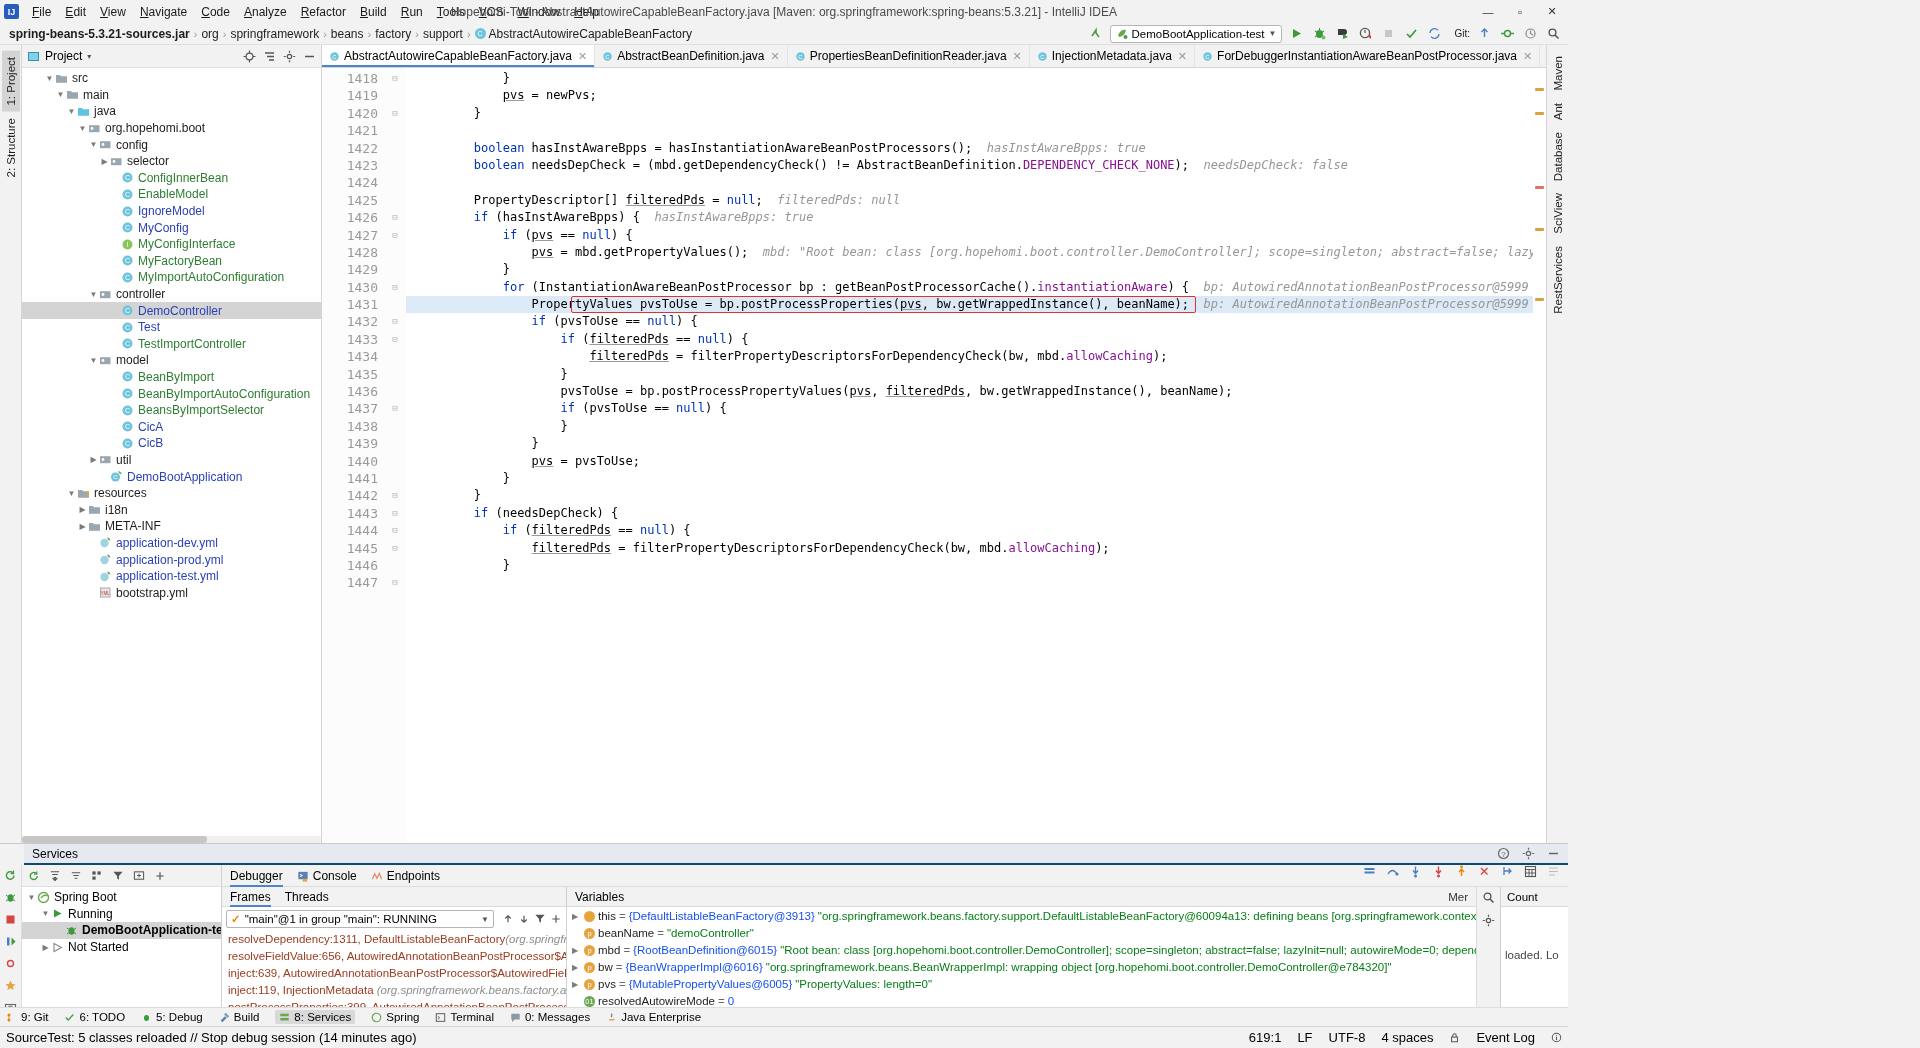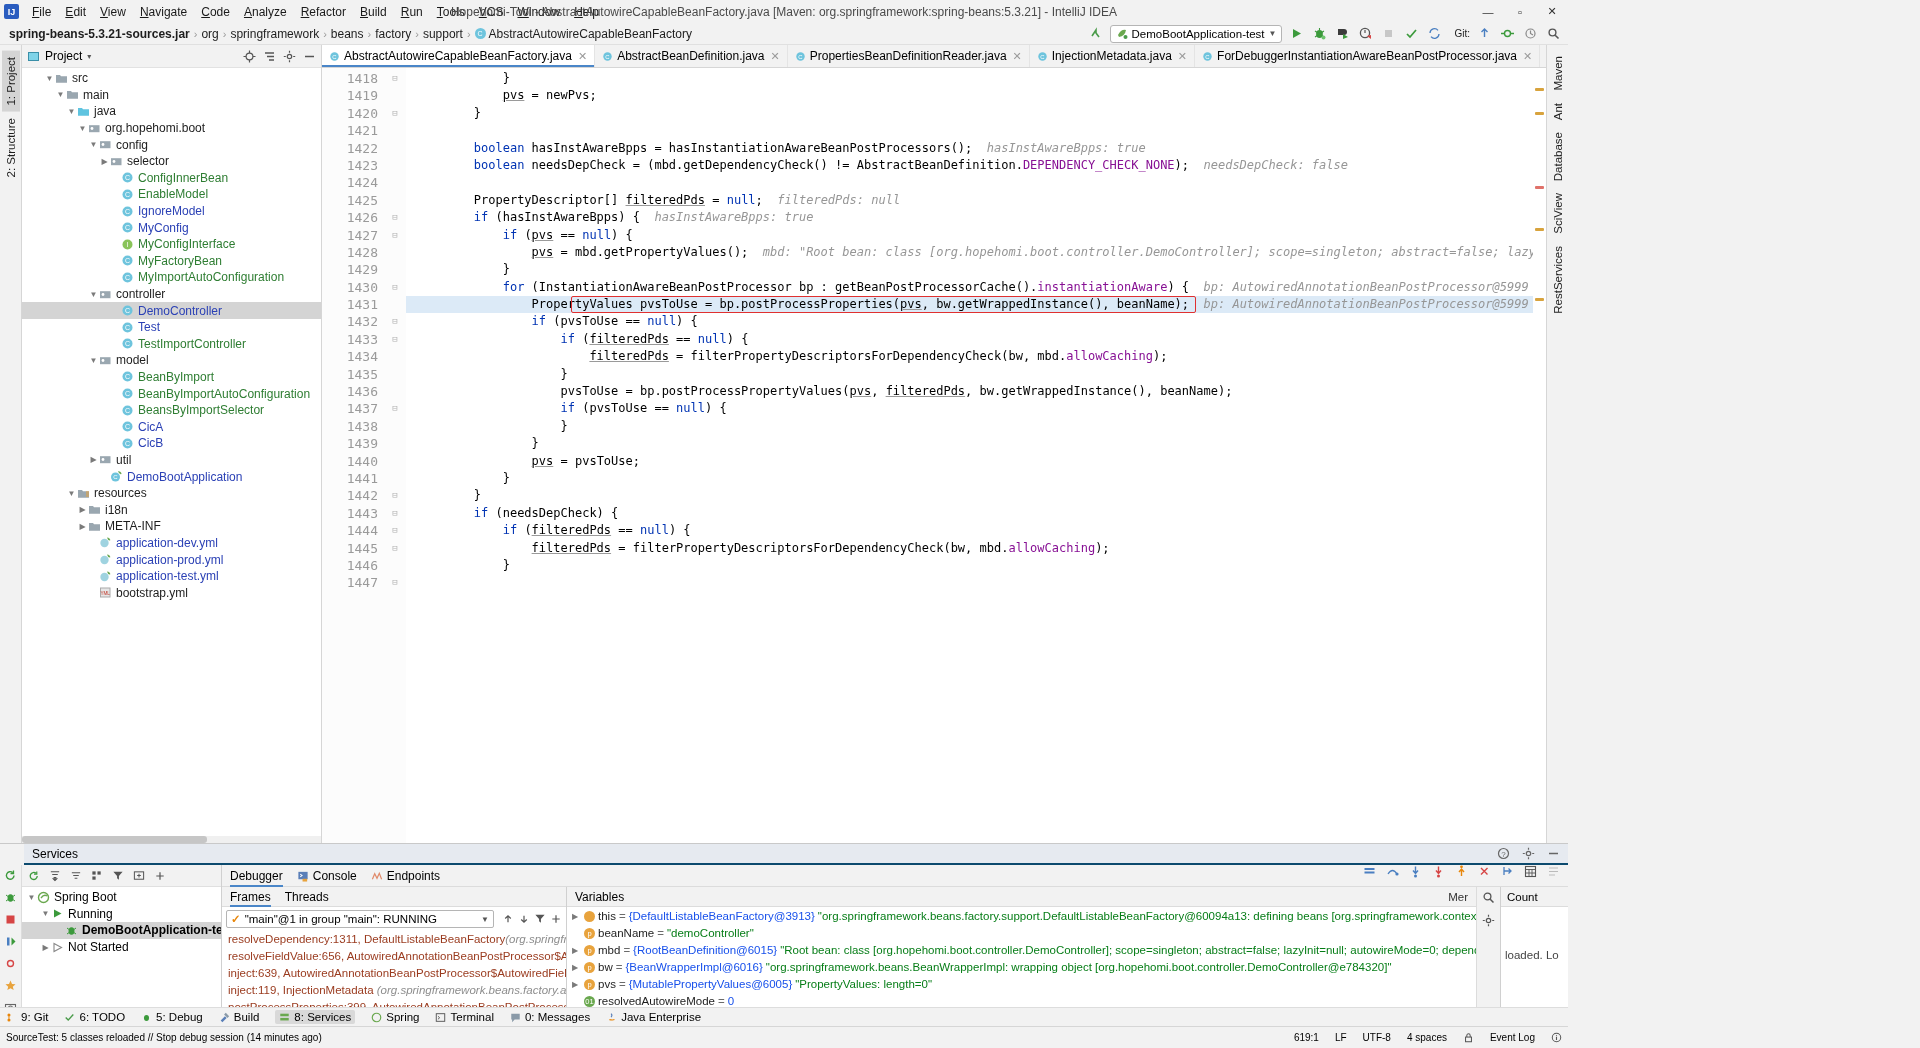--- a/index.html
+++ b/index.html
@@ -136,21 +136,21 @@
   .vgrey { color:#6b6b6b; }
   .vbadge { width:11px; height:11px; border-radius:50%; font-size:7.5px; color:#fff;
             display:inline-flex; align-items:center; justify-content:center; flex:none;}
   .varrow { width:9px; color:#7a7a7a; font-size:8px; flex:none; }
   .vars-rail { width:24px; background:#f2f2f2; border-left:1px solid #dcdcdc; display:flex; flex-direction:column;
                align-items:center; padding-top:4px; gap:10px;}
   .mem-col { width:68px; border-left:1px solid #d0d0d0; background:#fff; font-size:11.5px;}
 
   
   .statusbar { position:absolute; left:0; right:0; bottom:0; height:22px; background:#f2f2f2;
-               border-top:1px solid #d6d6d6; display:flex; align-items:center; font-size:10px; padding:8px 6px; gap:14px;}
+               border-top:1px solid #d6d6d6; display:flex; align-items:center; font-size:13px; padding:8px 6px; gap:14px;}
   .sb-right { margin-left:auto; display:flex; align-items:center; gap:16px;}
   .bottom-tabs { position:absolute; left:0; right:0; bottom:22px; height:19px; background:#f2f2f2;
                  display:flex; align-items:center; gap:16px; padding:0 6px; font-size:11.5px;
                  border-top:1px solid #ddd; z-index:5;}
   .btab { display:flex; align-items:center; gap:4px;}
   .btab.active { background:#d9d9d9; padding:1px 4px; border-radius:2px;}
 
   svg { display:block; }
 </style>
 </head>

